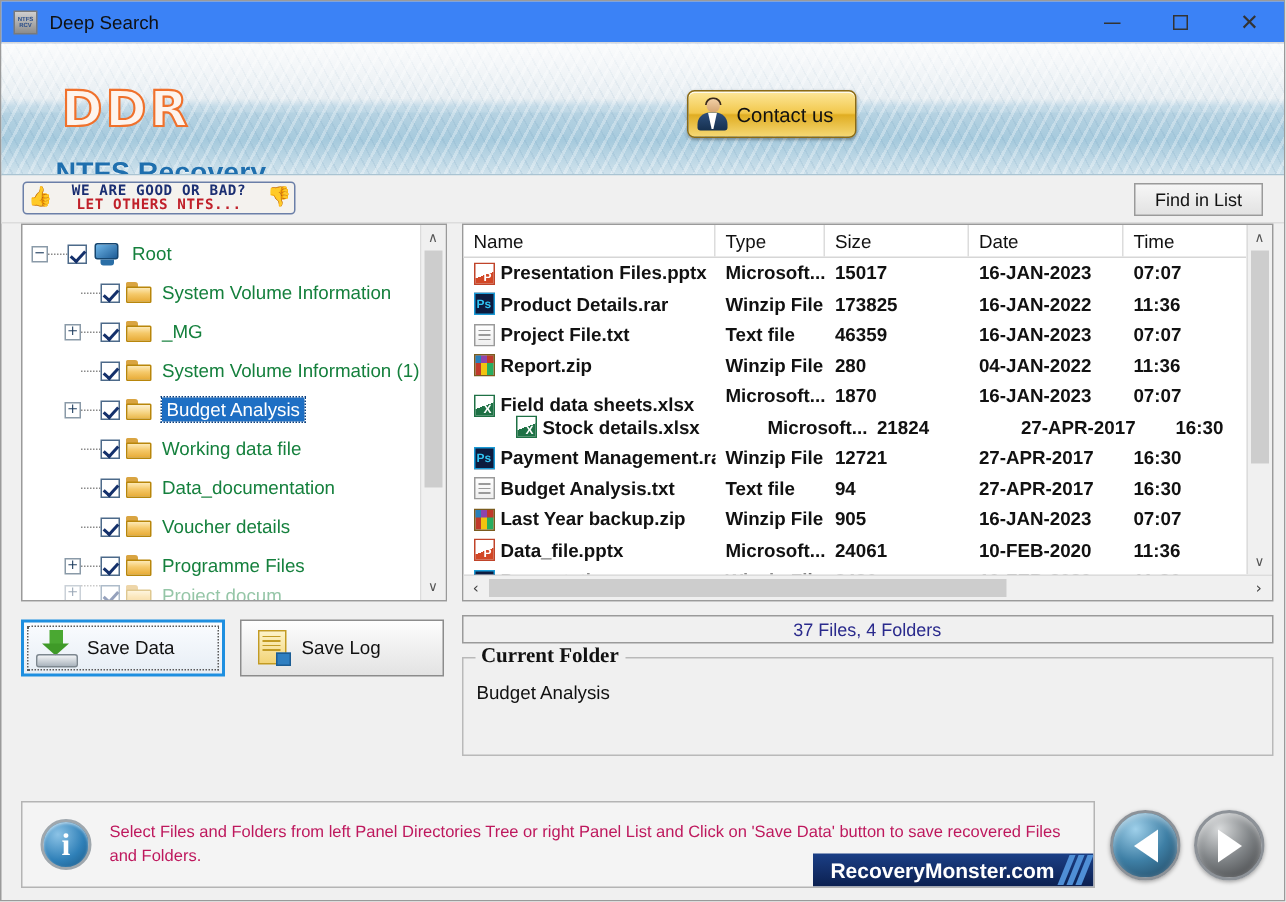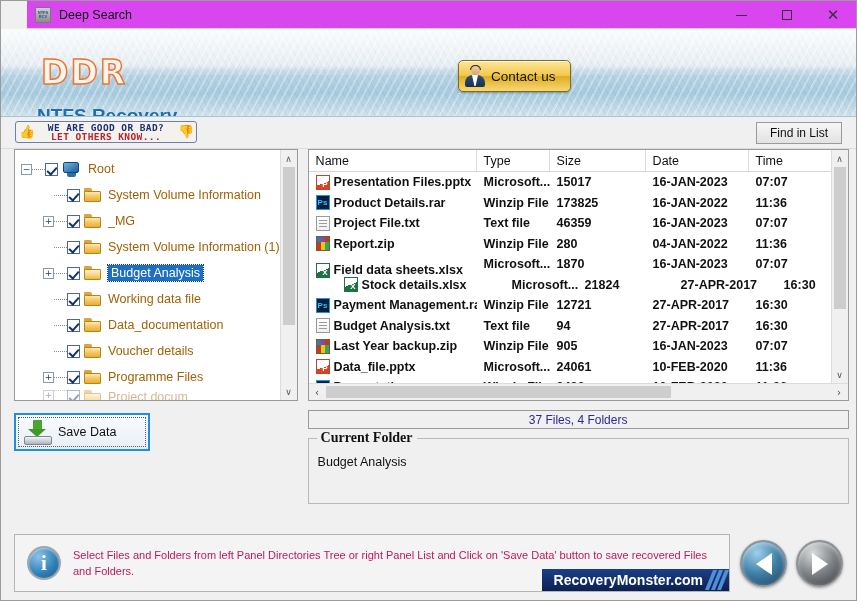--- a/index.html
+++ b/index.html
@@ -15,25 +15,24 @@
     position: relative;
     width: 857px; height: 601px;
     background: #f0f0f0;
     border: 1px solid #9a9a9a;
     display: flex; flex-direction: column;
   }
 
   
   .titlebar {
     height: 28px; min-height: 28px;
-    background: #d946ef;
+    background: #3b82f6;
     display: flex; align-items: center;
     border-bottom: 1px solid #d8d8d8;
     position: relative;
-    margin-left: 26px;
   }
   .tb-icon {
     width: 16px; height: 16px; margin-left: 8px; margin-right: 8px;
     background: linear-gradient(#cfcfcf,#8c8c8c);
     border: 1px solid #7a7a7a;
     position: relative; flex: none;
     font-size: 4px; color: #2b4f8a; overflow: hidden;
     display:flex; flex-direction:column; justify-content:center; align-items:center;
     line-height: 4px; font-weight: bold;
   }
@@ -212,21 +211,21 @@
   }
   .drive .screen {
     position:absolute; left:1px; top:0; width:16px; height:11px;
     background: linear-gradient(145deg,#6fb6e8,#1e5c96);
     border:1px solid #15456f; border-radius:2px;
   }
   .drive .stand {
     position:absolute; left:5px; top:11px; width:9px; height:4px;
     background:#2a6ea6; border-radius:0 0 2px 2px;
   }
-  .tlabel { font-size: 12.5px; color: #a16207; white-space: nowrap; }
+  .tlabel { font-size: 12.5px; color: #15803d; white-space: nowrap; }
   .tnode.selected .tlabel {
     background: #1e6fc4; color: #fff; padding: 1px 3px;
     outline: 1px dotted #0b3f7d;
   }
   .tnode.cut { opacity: .45; overflow:hidden; height: 14px; align-items:flex-start;}
 
   
   .vscroll {
     width: 17px; background: #f0f0f0; border-left: 1px solid #dcdcdc;
     display: flex; flex-direction: column; flex: none;
@@ -467,21 +466,21 @@
       </div>
       <div class="contact-label">Contact us</div>
     </div>
   </div>
 
   <div class="toolrow">
     <div class="rate-badge">
       <span class="thumb-up">👍</span>
       <span class="rate-text">
         <span class="rate-l1">WE ARE GOOD OR BAD?</span>
-        <span class="rate-l2">LET OTHERS KNOW...</span>
+        <span class="rate-l2">LET OTHERS NTFS...</span>
       </span>
       <span class="thumb-down">👎</span>
     </div>
     <div class="find-btn">Find in List</div>
   </div>
 
   <div class="main">
 
     <div class="col col-left">
       <div class="tree-panel">
@@ -609,20 +608,28 @@
 
       <div class="savebar">
         <div class="savebtn focused">
           <div class="inner-dot"></div>
           <div class="ico-savedata">
             <div class="arrow"></div>
               <div class="arrowhead"></div>
               <div class="drive"></div>
           </div>
           <span>Save Data</span>
+        </div>
+        <div class="savebtn">
+          <div class="ico-savelog">
+            <div class="page"></div>
+              <div class="lines"></div>
+              <div class="badge"></div>
+          </div>
+          <span>Save Log</span>
         </div>
       </div>
     </div>
 
     <div class="col col-right">
       <div class="list-panel">
         <div class="list-body">
           <div class="list-cols">
             <div class="lheader" id="lhead">
                 <div class="lh" style="width: 168px;">Name</div>

